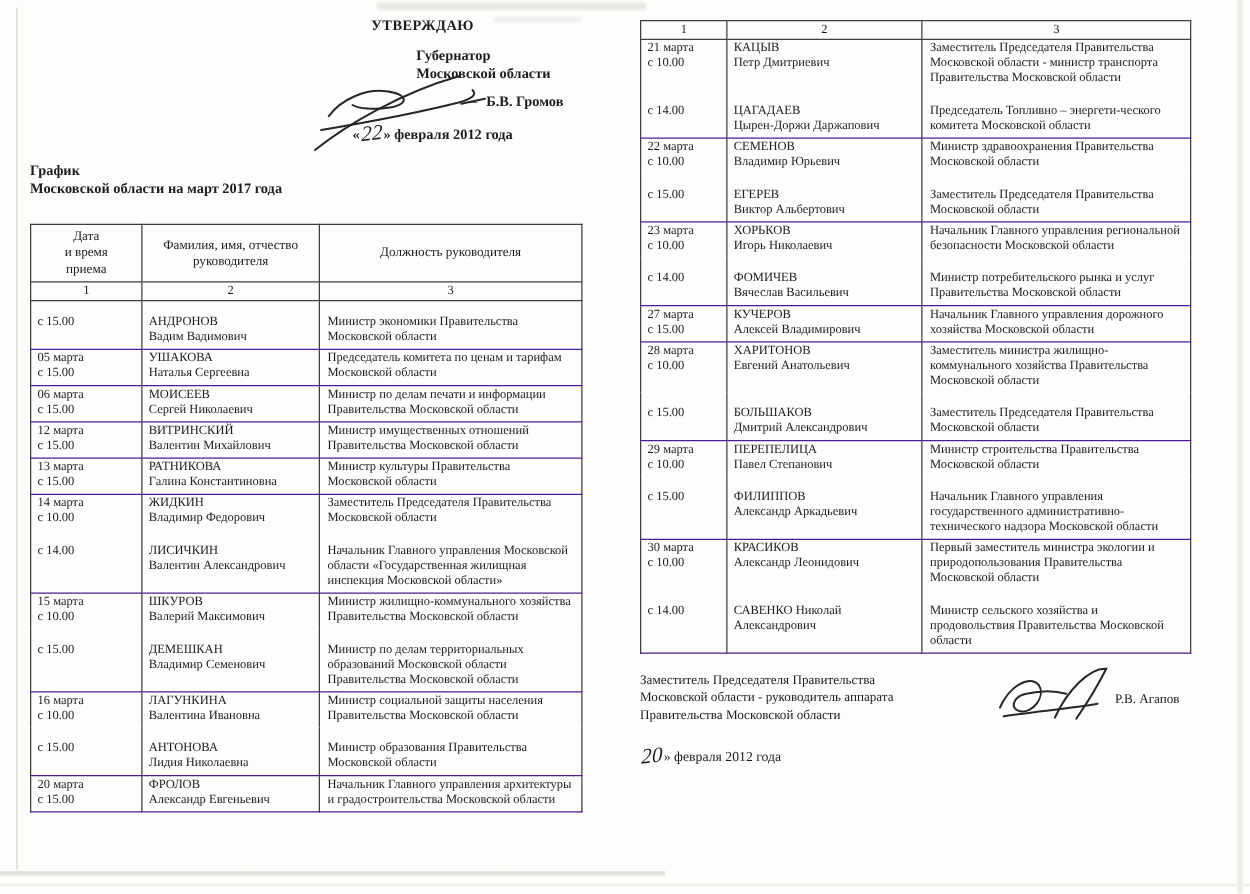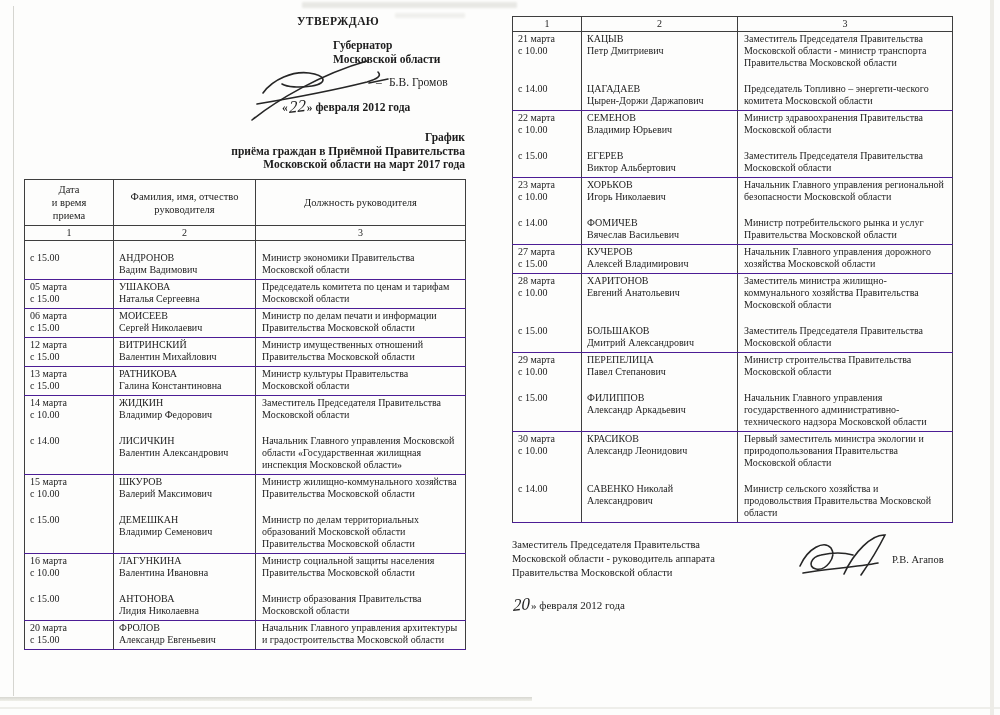--- a/index.html
+++ b/index.html
@@ -17,25 +17,25 @@
   .edge-right { position:absolute; left:990px; top:0; width:4px; height:715px; background:#edece7; }
   .ghost1 { position:absolute; left:302px; top:2px;  width:215px; height:6px; background:#cfcfc9; opacity:.45; filter:blur(1px); }
   .ghost2 { position:absolute; left:395px; top:13px; width:70px;  height:5px; background:#d8d8d2; opacity:.35; filter:blur(1px); }
 
   
   .left-page  { position:absolute; left:24px;  top:0; width:441px; }
   .approval   { position:relative; height:179px; }
   .approve-label { position:absolute; left:273px; top:15px; font-weight:bold; font-size:11.5px; letter-spacing:.4px; }
   .gov-title  { position:absolute; left:271px; top:38px; font-weight:bold; font-size:11.5px; line-height:14px; white-space:pre-line;margin-left:38px; }
   .sig-left   { position:absolute; left:225px; top:52px; width:155px; height:70px; }
-  .gov-name   { position:absolute; left:365px; top:76px; font-weight:normal; font-size:11.5px; }
+  .gov-name   { position:absolute; left:365px; top:76px; font-weight:bold; font-size:11.5px; }
   .gov-dash   { position:absolute; left:352px; top:76px; font-size:11.5px; }
   .approve-date { position:absolute; left:258px; top:96px; font-weight:bold; font-size:11.5px; }
   .hw { font-style:italic; font-size:17px; display:inline-block; transform:rotate(-7deg) skewX(-7deg); position:relative; top:1px; margin:0 1px; font-weight:normal; }
-  .doc-title  { position:absolute; left:0; top:131px; width:441px; text-align:right; font-weight:bold; font-size:11.5px; line-height:13.5px; }
+  .doc-title  { position:absolute; left:0; top:131px; width:441px; text-align:left; font-weight:bold; font-size:11.5px; line-height:13.5px; }
 
   
   table.sched { border-collapse:collapse; width:100%; table-layout:fixed; font-size:10px; line-height:1.2; }
   table.sched th {
     border:1px solid #3e3e3e; font-weight:normal; text-align:center;
     vertical-align:middle; padding:3px 4px; font-size:10.5px; white-space:pre-line; line-height:1.25;
   }
   table.sched tr.numrow th { padding:0 0 1px 0; font-size:10px; line-height:13px; }
   table.sched td {
     border-left:1px solid #3e3e3e; border-right:1px solid #3e3e3e;
@@ -80,21 +80,20 @@
       </g>
     </svg>
 
     <span class="gov-dash">–</span>
     <div class="gov-name">Б.В. Громов</div>
 
     <div class="approve-date"><span>«</span><span class="hw">22</span><span>» февраля 2012 года</span></div>
 
     <div class="doc-title">
       <div>График</div>
-      <div>приёма граждан в Приёмной Правительства</div>
       <div>Московской области на март 2017 года</div>
     </div>
   </div>
 
   <table class="sched">
     <colgroup>
         <col style="width:89px">
         <col style="width:142px">
         <col style="width:210px">
       </colgroup>

